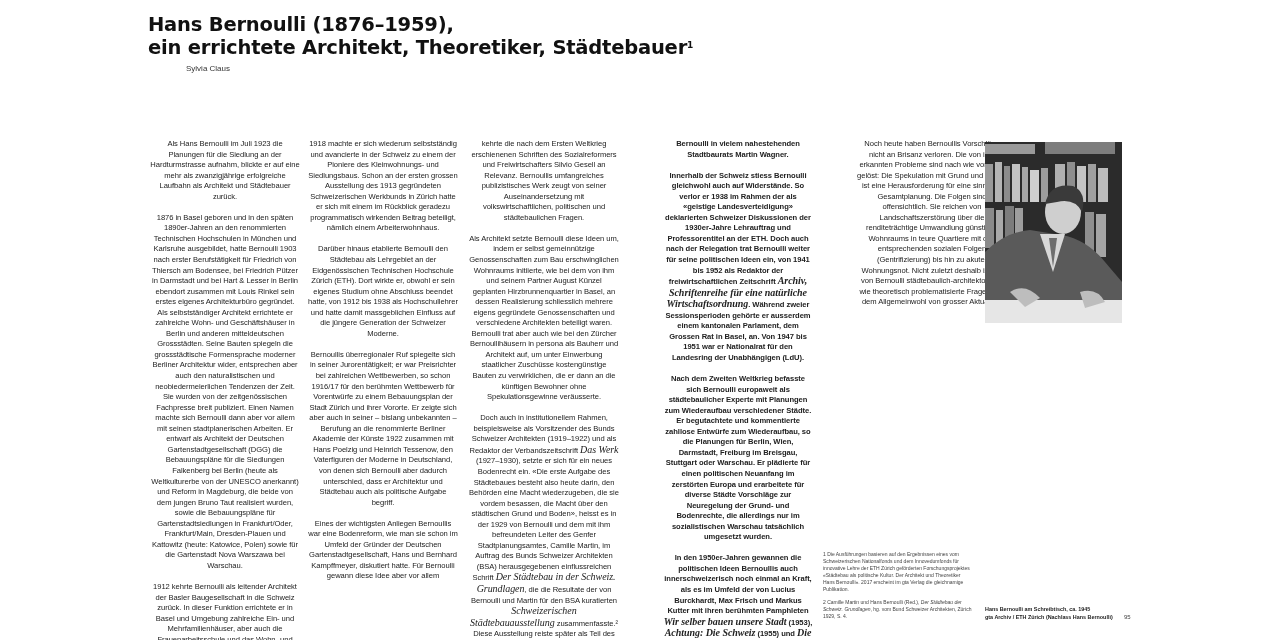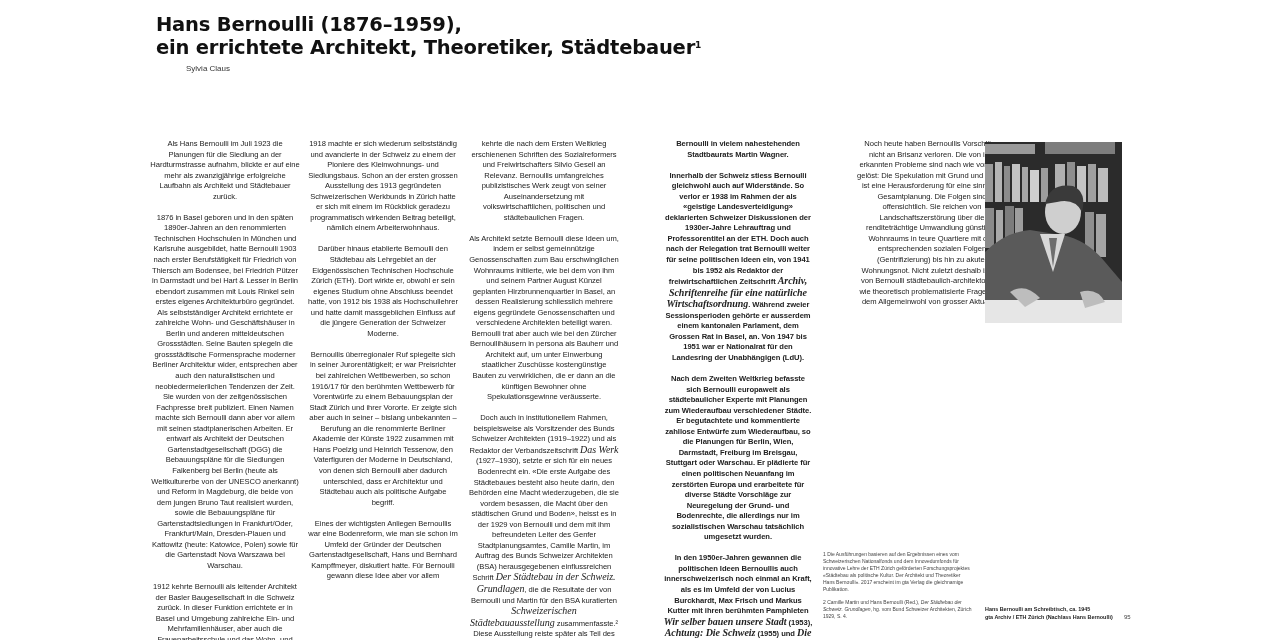--- a/index.html
+++ b/index.html
@@ -1,17 +1,17 @@
 <!DOCTYPE html>
 <html><head>
 <meta charset="utf-8">
 <style>
   html,body{margin:0;padding:0;}
   body{width:1280px;height:640px;background:#fff;position:relative;overflow:hidden;font-family:"Liberation Sans",sans-serif;color:#1a1a1a;}
-  .title{position:absolute;left:156px;top:13px;font-family:"DejaVu Sans",sans-serif;font-weight:bold;font-size:19.5px;line-height:23px;color:#111;letter-spacing:-0.2px;margin:0;}
+  .title{position:absolute;left:148px;top:13px;font-family:"DejaVu Sans",sans-serif;font-weight:bold;font-size:19.5px;line-height:23px;color:#111;letter-spacing:-0.2px;margin:0;}
   .title sup{font-size:9px;vertical-align:top;position:relative;top:-2px;}
   .author{position:absolute;left:150px;top:64px;font-size:8px;color:#333;margin-left:36px;}
   .col{position:absolute;top:139px;width:150px;font-size:7.6px;line-height:10.55px;color:#222;letter-spacing:-0.05px;}
   .col p{margin:0 0 10.55px 0;text-align:center;}
   .col i{font-family:"Liberation Serif",serif;font-style:italic;font-size:10px;}
   #c1{left:150px;} #c2{left:308px;} #c3{left:469px;} #c4{left:663px;font-weight:bold;} #c5{left:856px;width:152px;}
   .photo{position:absolute;left:985px;top:142px;width:137px;height:181px;overflow:hidden;background:#bdbdbd;}
   .photo svg{width:100%;height:100%;display:block;}
   .fn{position:absolute;left:823px;top:551px;width:150px;font-size:5px;line-height:7px;color:#444;}
   .fn p{margin:0 0 6px 0;}

